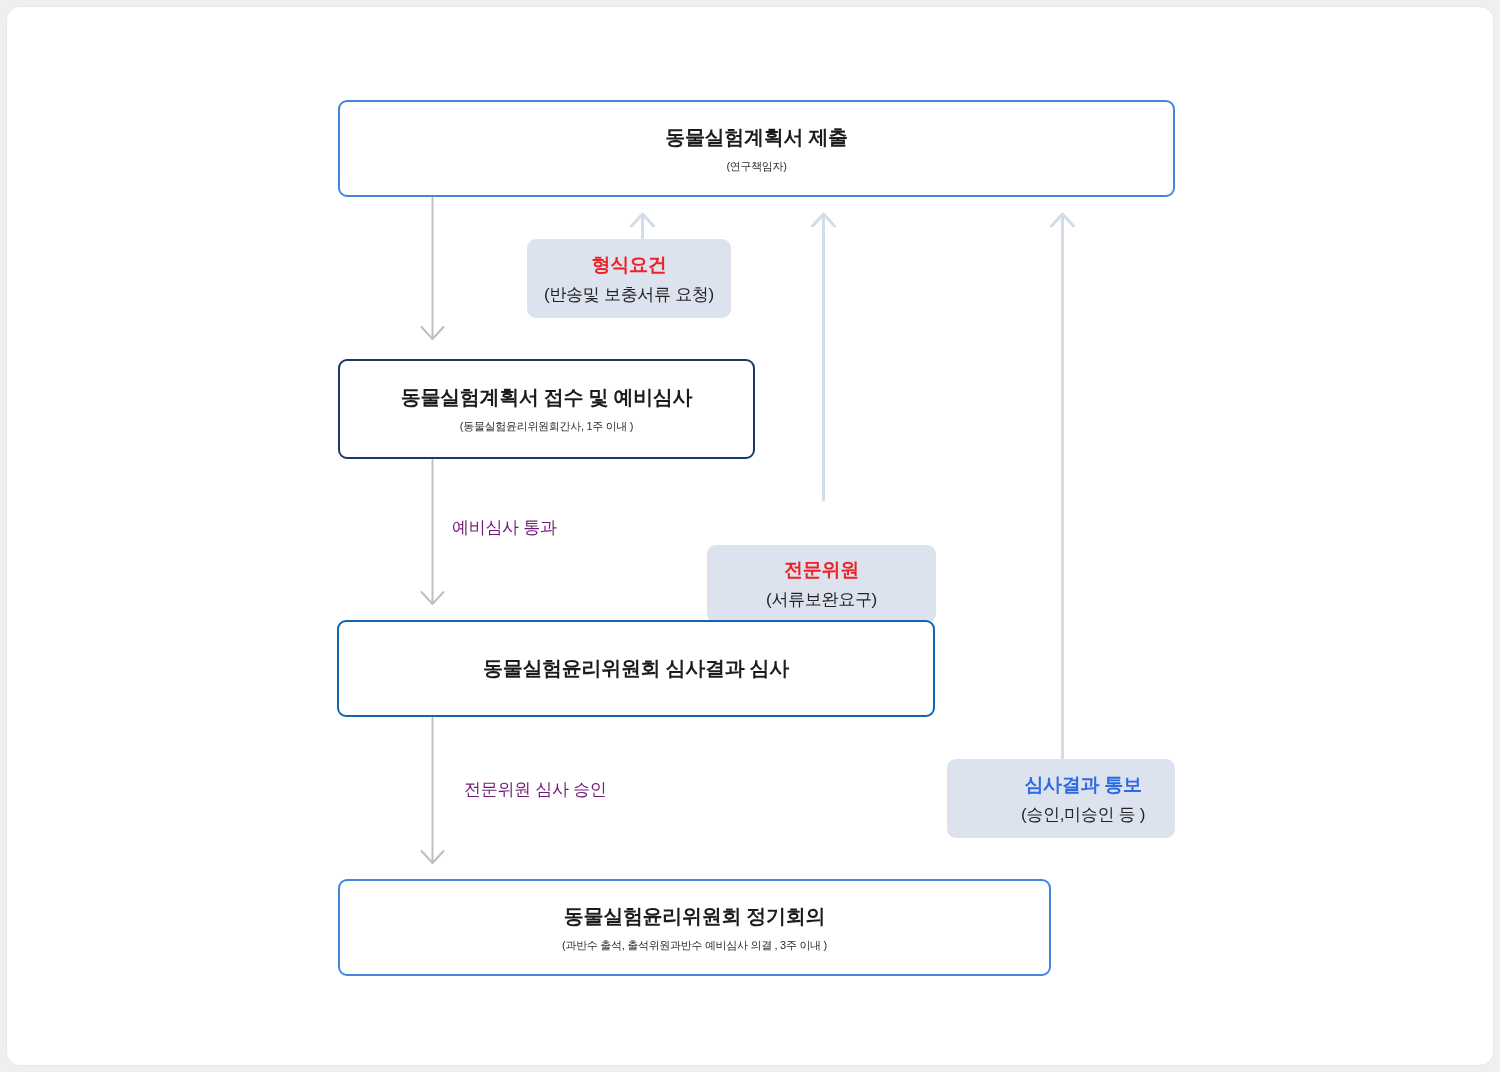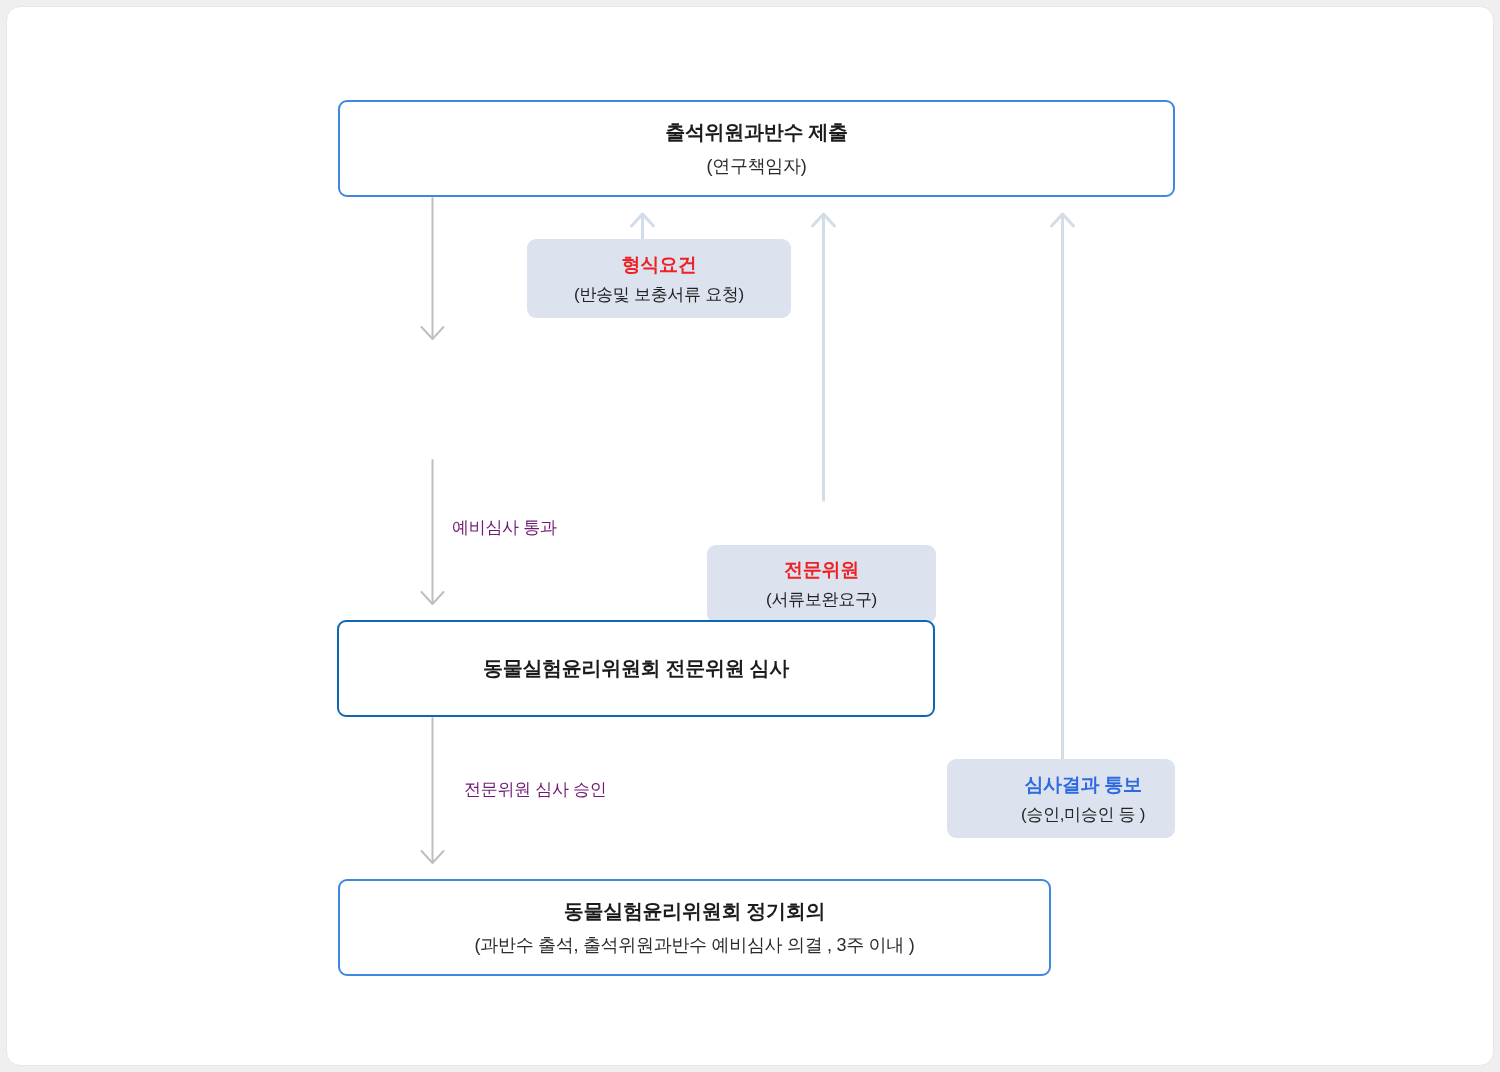--- a/index.html
+++ b/index.html
@@ -24,21 +24,21 @@
   }
   .step {
     position: absolute;
     background: #ffffff;
     border-radius: 9px;
     display: flex; flex-direction: column;
     align-items: center; justify-content: center;
     gap: 8px; text-align: center;
   }
   .step-title { font-size: 20px; font-weight: bold; color: #1c1c1c; letter-spacing: -0.3px; }
-  .step-subtitle { font-size: 18px; color: #2b2b2b; letter-spacing: -0.3px; }
+  .step-subtitle { font-size: 11px; color: #2b2b2b; letter-spacing: -0.3px; }
   .border-bright { border: 2px solid #4186e0; }
   .border-navy   { border: 2px solid #1a3a64; }
   .border-medium { border: 2px solid #0f67b1; }
   .note {
     position: absolute;
     background: #dce3ef;
     border-radius: 9px;
     display: flex; flex-direction: column;
     align-items: center; justify-content: center;
     gap: 5px; text-align: center;
@@ -48,21 +48,21 @@
   .note-title-blue { color: #2e6ae0; }
   .note-subtitle { font-size: 17px; color: #232323; letter-spacing: -0.3px; text-align: center; }
   .edge-label {
     position: absolute;
     font-size: 17px;
     color: #701a75;
     letter-spacing: -0.3px;
     white-space: nowrap;
   }
   #step-1 { left: 331px; top: 93px;  width: 837px; height: 97px; }
-  #note-1 { left: 520px; top: 232px; width: 264px; height: 79px; }
+  #note-1 { left: 520px; top: 232px; width: 204px; height: 79px; }
   #step-2 { left: 331px; top: 352px; width: 417px; height: 100px; }
   #note-2 { left: 700px; top: 492px; width: 229px; height: 78px; margin-top: 46px; }
   #step-3 { left: 330px; top: 613px; width: 598px; height: 97px; }
   #note-3 { left: 940px; top: 752px; width: 228px; height: 79px; padding-left: 44px; }
   #step-4 { left: 331px; top: 872px; width: 713px; height: 97px; }
   #edge-label-1 { left: 445px; top: 509px; }
   #edge-label-2 { left: 445px; top: 771px; margin-left: 12px; }
 </style>
 </head>
 <body>
@@ -97,39 +97,43 @@
         <polyline points="805.5,219 816.5,207 827.5,219"></polyline>
       </g>
 
       <g stroke="#d3dce9" stroke-width="3" fill="none" stroke-linecap="round" stroke-linejoin="round">
         <line x1="1055.5" y1="753" x2="1055.5" y2="209"></line>
         <polyline points="1044.5,219 1055.5,207 1066.5,219"></polyline>
       </g>
     </svg>
 
     <div class="step border-bright" id="step-1">
-      <div class="step-title">출석위원과반수 제출</div>
+      <div class="step-title">동물실험계획서 제출</div>
       <div class="step-subtitle">(연구책임자)</div>
     </div>
 
     <div class="note" id="note-1">
       <div class="note-title note-title-red">형식요건</div>
       <div class="note-subtitle">(반송및 보충서류 요청)</div>
     </div>
 
+    <div class="step border-navy" id="step-2">
+      <div class="step-title">동물실험계획서 접수 및 예비심사</div>
+      <div class="step-subtitle">(동물실험윤리위원회간사, 1주 이내 )</div>
+    </div>
 
     <div class="edge-label" id="edge-label-1">예비심사 통과</div>
 
     <div class="note" id="note-2">
       <div class="note-title note-title-red">전문위원</div>
       <div class="note-subtitle">(서류보완요구)</div>
     </div>
 
     <div class="step border-medium" id="step-3">
-      <div class="step-title">동물실험윤리위원회 전문위원 심사</div>
+      <div class="step-title">동물실험윤리위원회 심사결과 심사</div>
     </div>
 
     <div class="edge-label" id="edge-label-2">전문위원 심사 승인</div>
 
     <div class="note" id="note-3">
       <div class="note-title note-title-blue">심사결과 통보</div>
       <div class="note-subtitle">(승인,미승인 등  )</div>
     </div>
 
     <div class="step border-bright" id="step-4">

